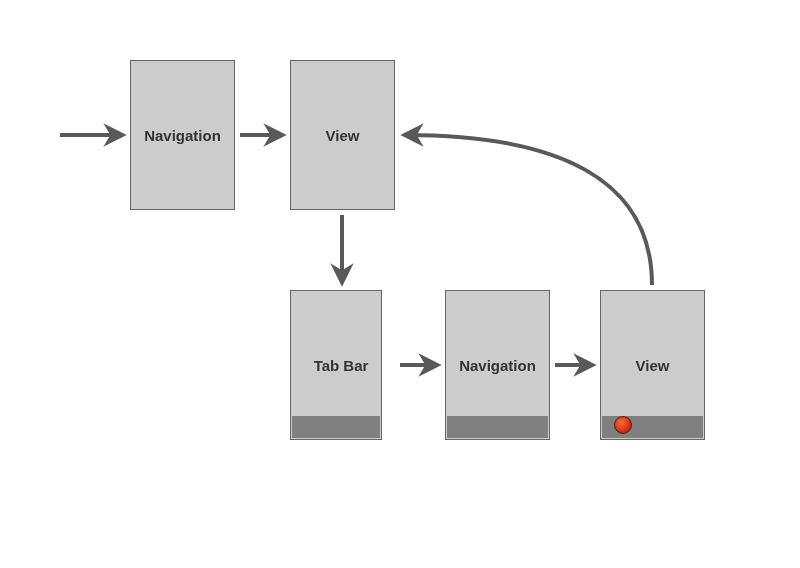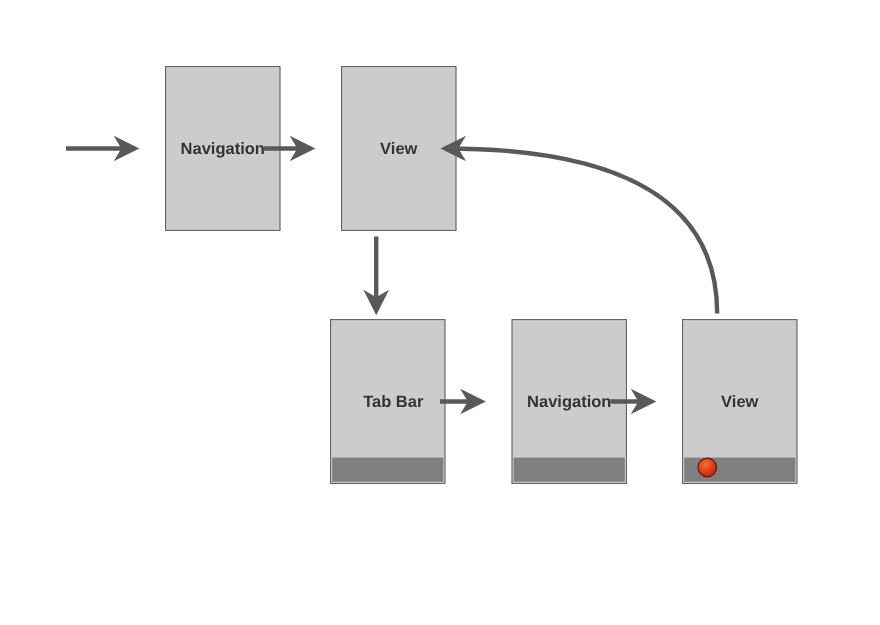--- a/index.html
+++ b/index.html
@@ -19,21 +19,20 @@
     position: absolute;
     background: #cccccc;
     border: 1px solid #666666;
     box-sizing: border-box;
     display: flex;
     align-items: center;
     justify-content: center;
     font-weight: bold;
     font-size: 15px;
     color: #333333;
-    margin-left: 20px;
   }
   .tabstrip {
     position: absolute;
     left: 1px;
     right: 1px;
     bottom: 1px;
     height: 22px;
     background: #808080;
   }
   .dot {
@@ -60,21 +59,21 @@
 <div class="canvas">
 
   <div class="node" style="left:130px; top:60px; width:105px; height:150px;">
     <span>Navigation</span>
   </div>
 
   <div class="node" style="left:290px; top:60px; width:105px; height:150px;">
     <span>View</span>
   </div>
 
-  <div class="node" style="left:280px; top:290px; width:105px; height:150px;padding-left:10px;">
+  <div class="node" style="left:290px; top:290px; width:92px; height:150px;padding-left:10px;">
     <span>Tab Bar</span>
     <div class="tabstrip"></div>
   </div>
 
   <div class="node" style="left:445px; top:290px; width:105px; height:150px;">
     <span>Navigation</span>
     <div class="tabstrip"></div>
   </div>
 
   <div class="node" style="left:600px; top:290px; width:105px; height:150px;">

